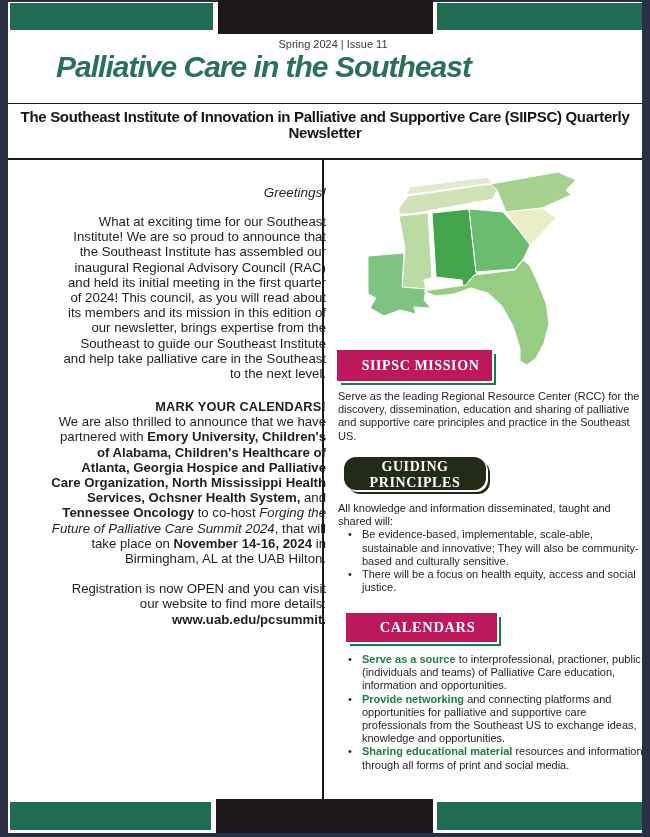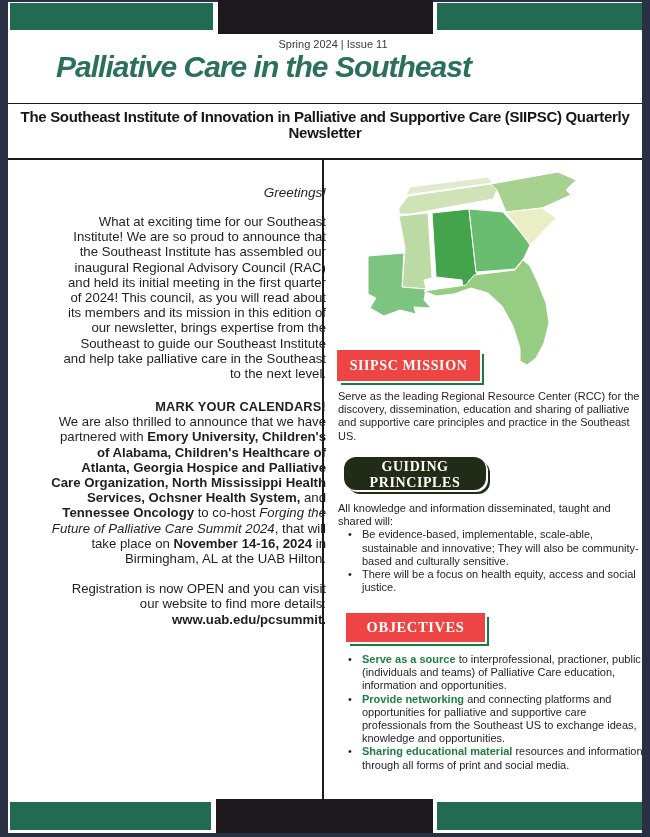--- a/index.html
+++ b/index.html
@@ -47,21 +47,21 @@
 
   
   .col-right { left:325px; top:161px; width:325px; height:640px; }
   .map-svg { left:41px; top:7px; }
 
   .banner {
     font-family:"Liberation Serif", serif; font-weight:bold; color:#ffffff;
     text-align:center; letter-spacing:0.6px;
     box-shadow: 2px 2px 0 0 #ffffff, 4px 4px 0 0 #147f3f;
   }
-  .banner.green-bg { background:#ef4444; }
+  .banner.green-bg { background:#be185d;padding-left:12px; }
   .banner.dark-bg  { background:#222b15; box-shadow: 2px 2px 0 0 #ffffff, 4px 4px 0 0 #222b15; }
   .mission-banner    { left:12px; top:189px; width:143px; height:31px; font-size:14px; line-height:31px; }
   .principles-banner { left:19px; top:296px; width:142px; height:33px; font-size:14px; line-height:15.5px; padding-top:2px; box-sizing:border-box;border-radius:12px; }
   .objectives-banner { left:21px; top:452px; width:139px; height:29px; font-size:14.5px; line-height:29px; }
 
   .rc-text { font-size:11px; line-height:13.2px; }
   .mission-text    { left:13px; top:229px; width:304px; }
   .principles-text { left:13px; top:341px; width:305px; }
   .objectives-list { left:13px; top:492px; width:306px; }
 
@@ -115,21 +115,21 @@
 
   <div class="abs banner dark-bg principles-banner">GUIDING PRINCIPLES</div>
   <div class="abs rc-text principles-text">
     <span>All knowledge and information disseminated, taught and shared will:</span>
     <ul class="bullets">
       <li>Be evidence-based, implementable, scale-able, sustainable and innovative; They will also be community-based and culturally sensitive.</li>
       <li>There will be a focus on health equity, access and social justice.</li>
     </ul>
   </div>
 
-  <div class="abs banner green-bg objectives-banner">OBJECTIVES</div>
+  <div class="abs banner green-bg objectives-banner">CALENDARS</div>
   <div class="abs rc-text objectives-list">
     <ul class="bullets">
       <li><span class="lead">Serve as a source</span><span> to interprofessional, practioner, public (individuals and teams) of Palliative Care education, information and opportunities.</span></li>
       <li><span class="lead">Provide networking</span><span> and connecting platforms and opportunities for palliative and supportive care professionals from the Southeast US to exchange ideas, knowledge and opportunities.</span></li>
       <li><span class="lead">Sharing educational material</span><span> resources and information through all forms of print and social media.</span></li>
     </ul>
   </div>
 </div>
 
 <div class="bar green bar-bot-left"></div>

